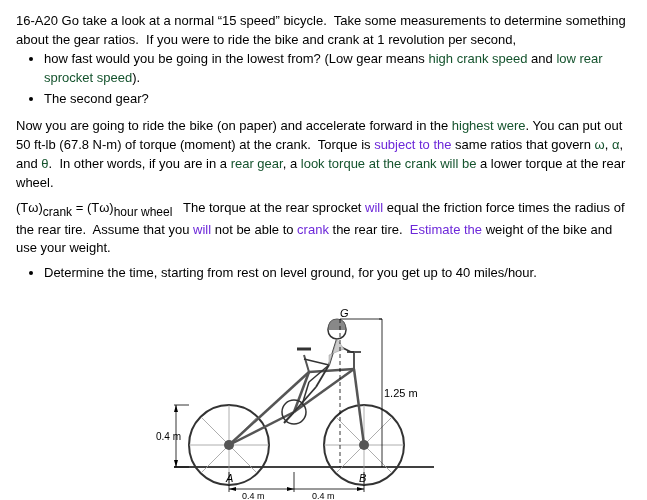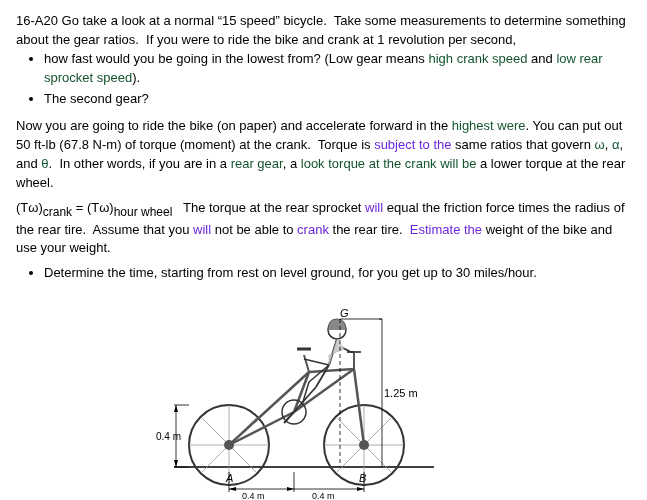--- a/index.html
+++ b/index.html
@@ -69,21 +69,21 @@
 
 <div class="paragraph">
   (Tω)<sub>crank</sub> = (Tω)<sub>hour wheel</sub>&nbsp;&nbsp;
   The torque at the rear sprocket <span class="highlight-red">will</span> equal the friction force times the
   radius of the rear tire.&nbsp; Assume that you <span class="highlight-red">will</span> not be able to <span class="highlight-red">crank</span> the rear tire.&nbsp; <span class="highlight-red">Estimate the</span>
   weight of the bike and use your weight.
 </div>
 
 <ul class="bullet-list">
   <li>
-    <span>Determine the time, starting from rest on level ground, for you get up to 30 miles/hour.</span>
+    <span>Determine the time, starting from rest on level ground, for you get up to 40 miles/hour.</span>
   </li>
 </ul>
 
 <div class="figure-container">
   <div class="bike-diagram">
     <svg width="340" height="210" viewBox="0 0 340 210">
 
       <line x1="20" y1="170" x2="280" y2="170" stroke="#000" stroke-width="1.5"></line>
 
       <circle cx="75" cy="148" r="40" fill="none" stroke="#333" stroke-width="2"></circle>

